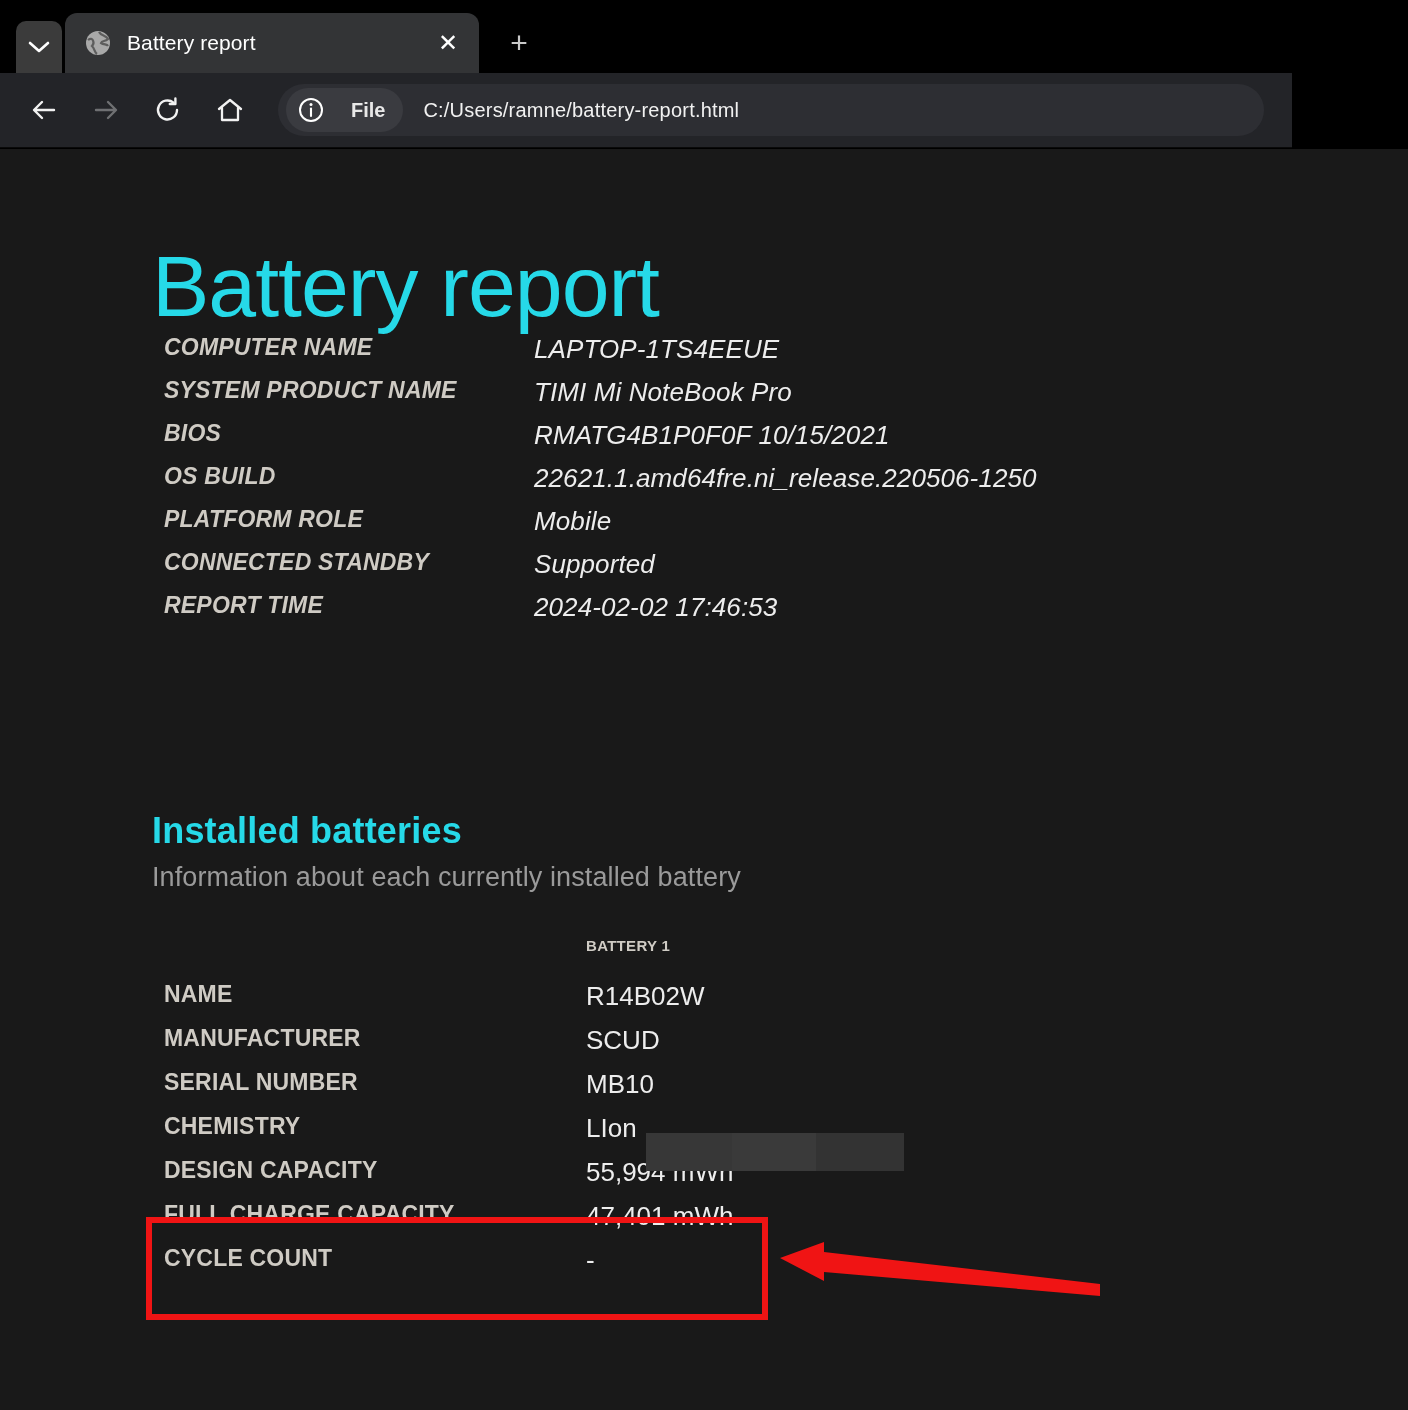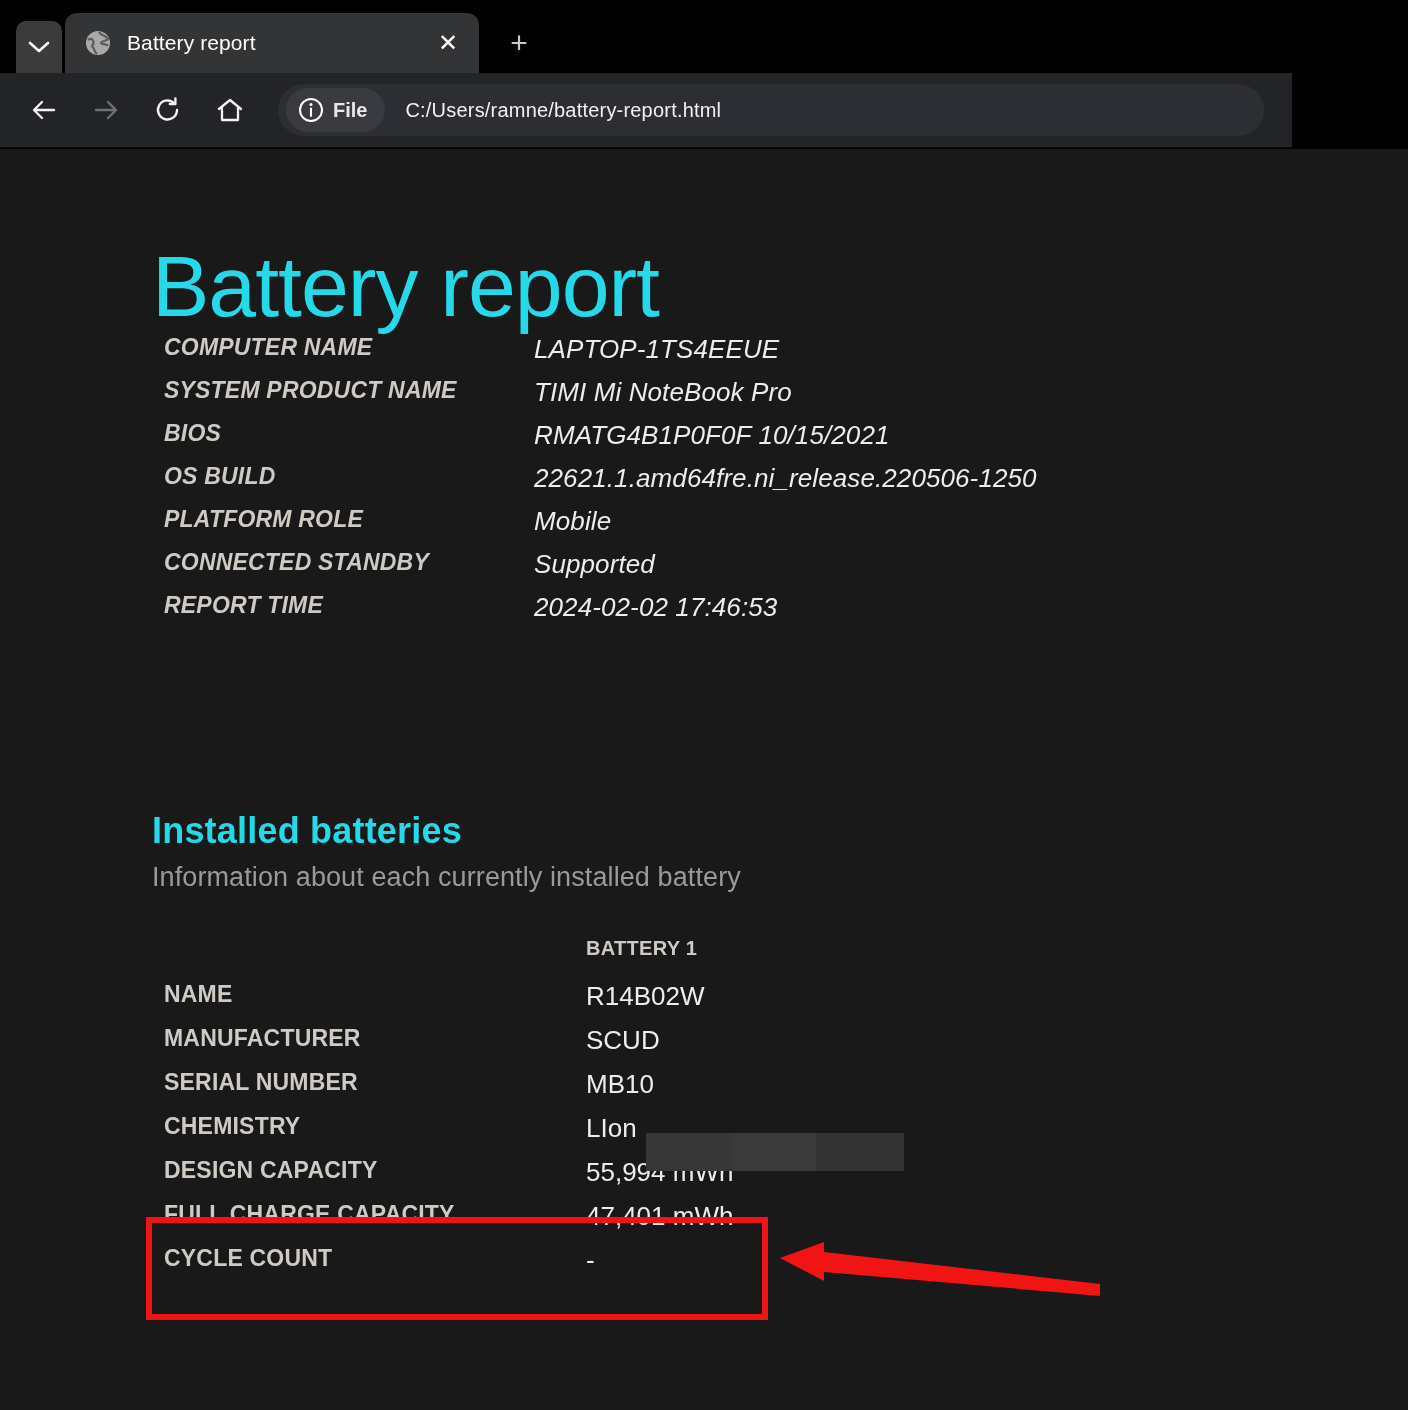--- a/index.html
+++ b/index.html
@@ -111,21 +111,21 @@
     display: flex;
     align-items: center;
     padding: 0 18px 0 12px;
     margin-left: 2px;
     cursor: pointer;
   }
   .file-pill-label {
     color: #e8e8e8;
     font-size: 20px;
     font-weight: bold;
-    margin-left: 9px;
+    margin-left: 27px;
   }
   .url-text {
     color: #f1f1f1;
     font-size: 20px;
     margin-left: 20px;
     white-space: nowrap;
     letter-spacing: .2px;
   }
 
   
@@ -196,21 +196,21 @@
 
   table.batt {
     border-collapse: collapse;
     margin-top: 44px;
     margin-left: 12px;
   }
   table.batt td { padding: 0; vertical-align: top; }
   table.batt tr { height: 44px; }
   td.bhdr {
     color: #cfcbc4;
-    font-size: 20px;
+    font-size: 15px;
     font-weight: bold;
     letter-spacing: .3px;
     padding-bottom: 14px;
   }
   td.blbl {
     color: #cfcbc4;
     font-size: 23px;
     font-weight: bold;
     letter-spacing: .2px;
     width: 422px;

